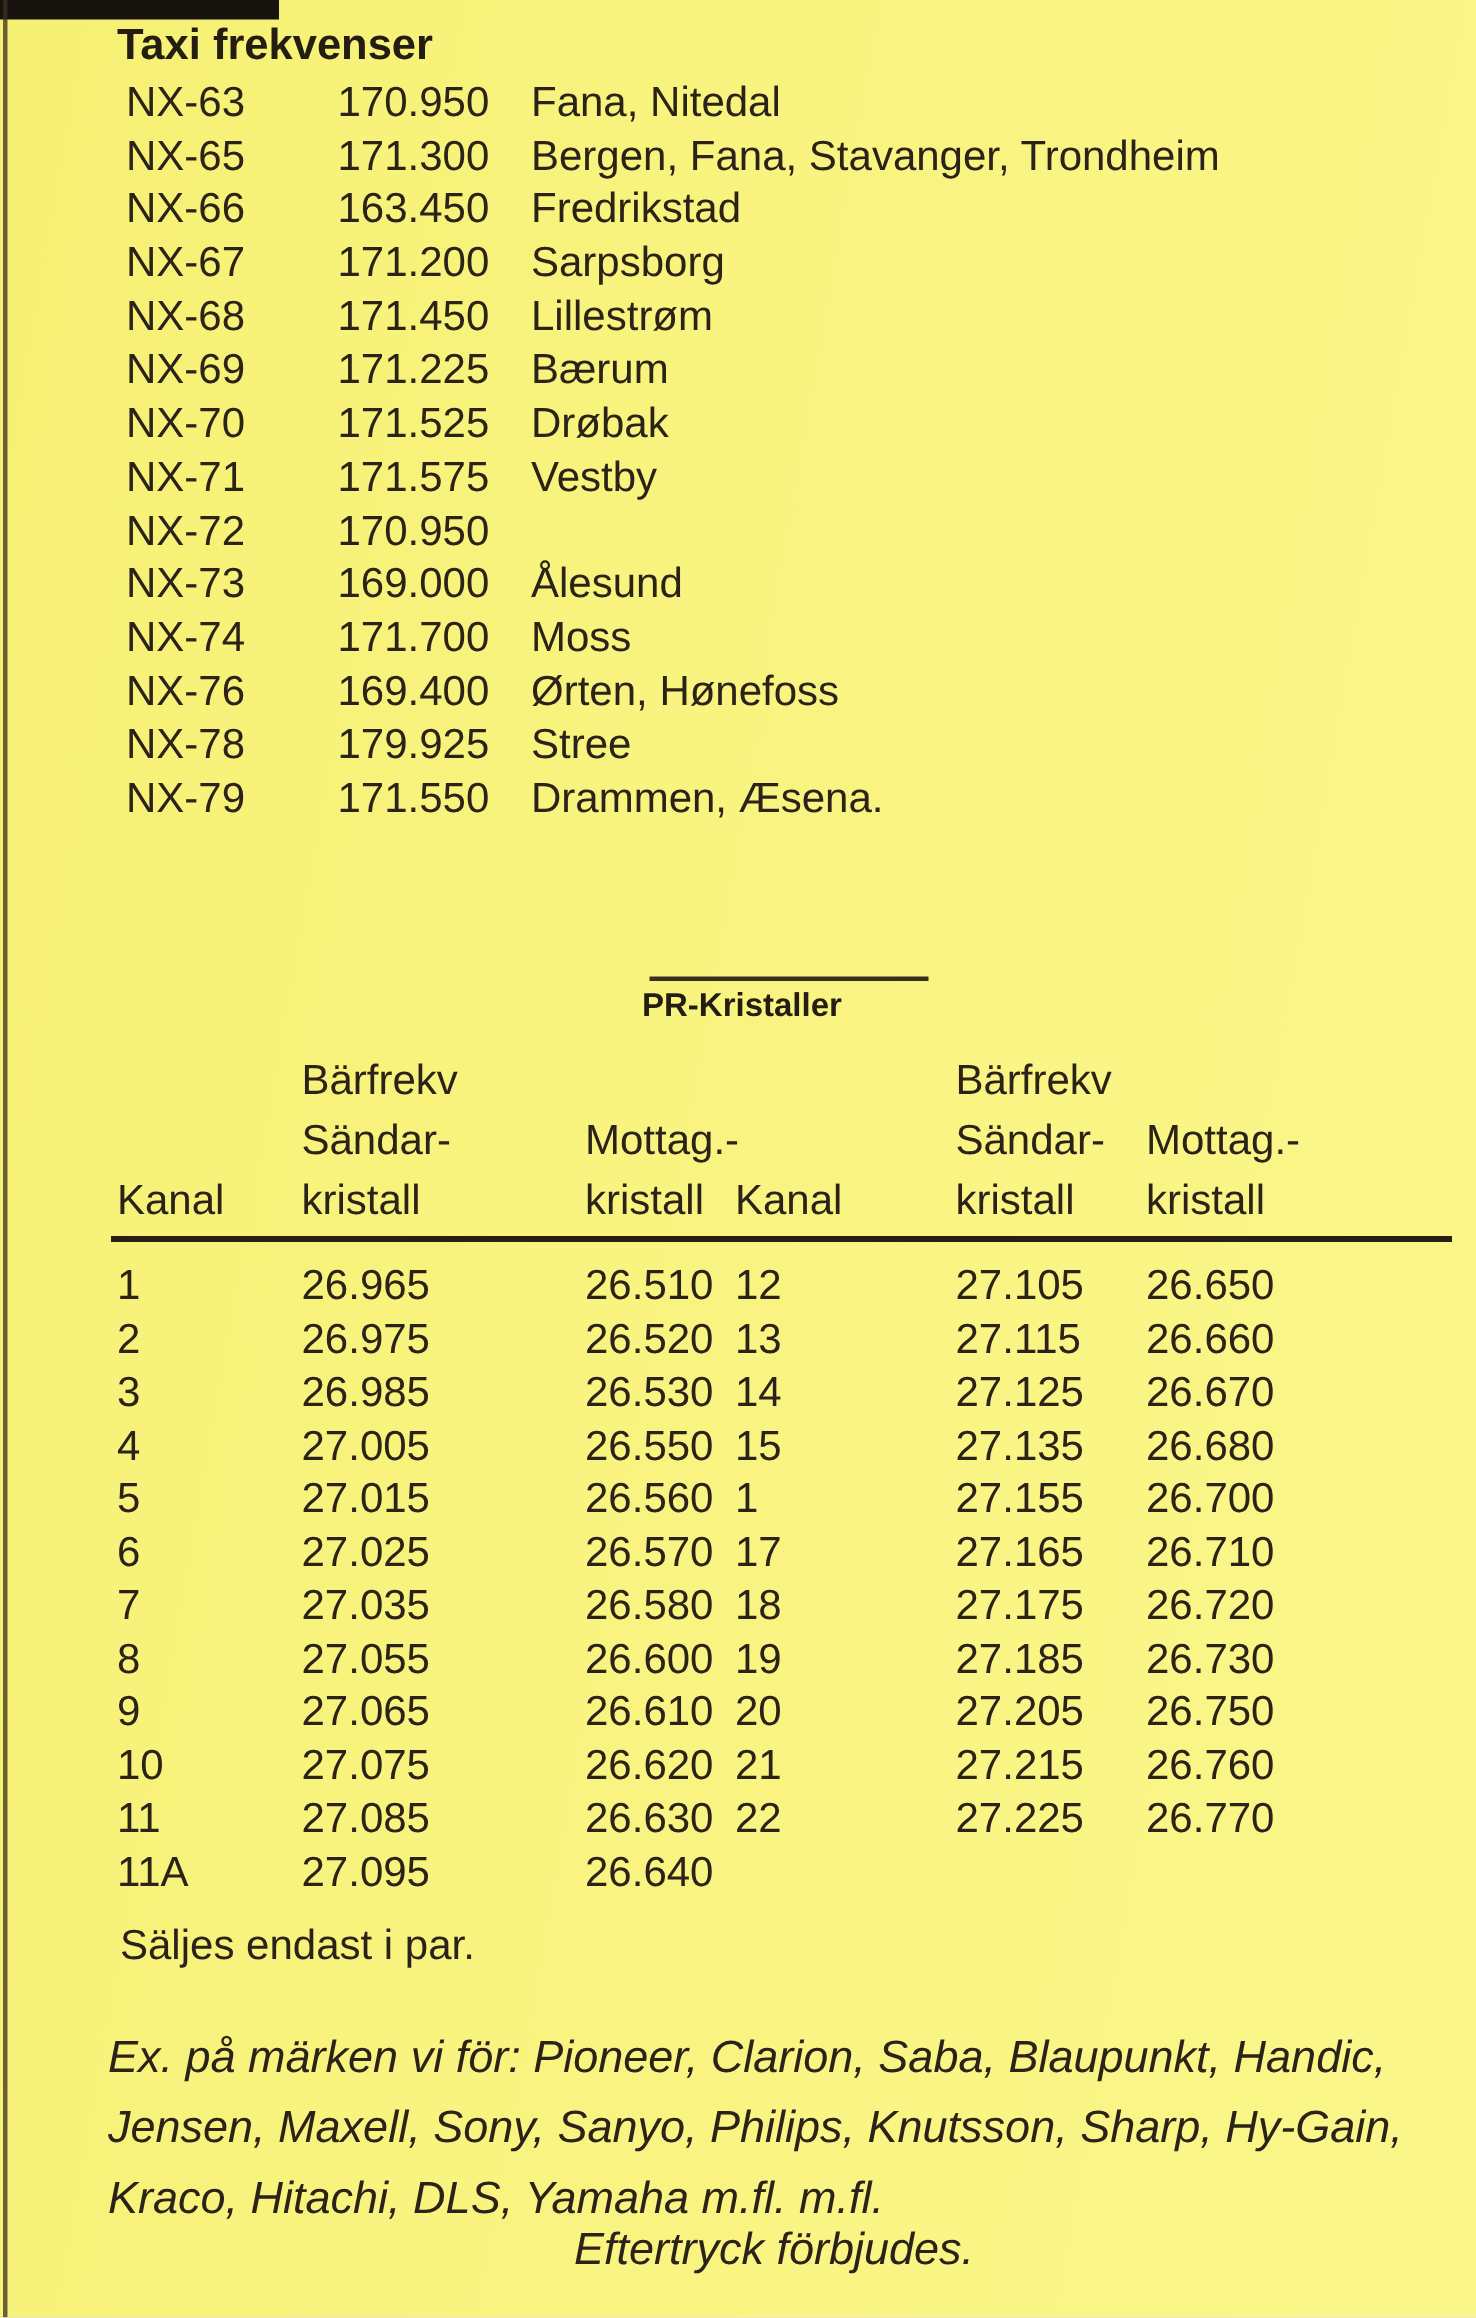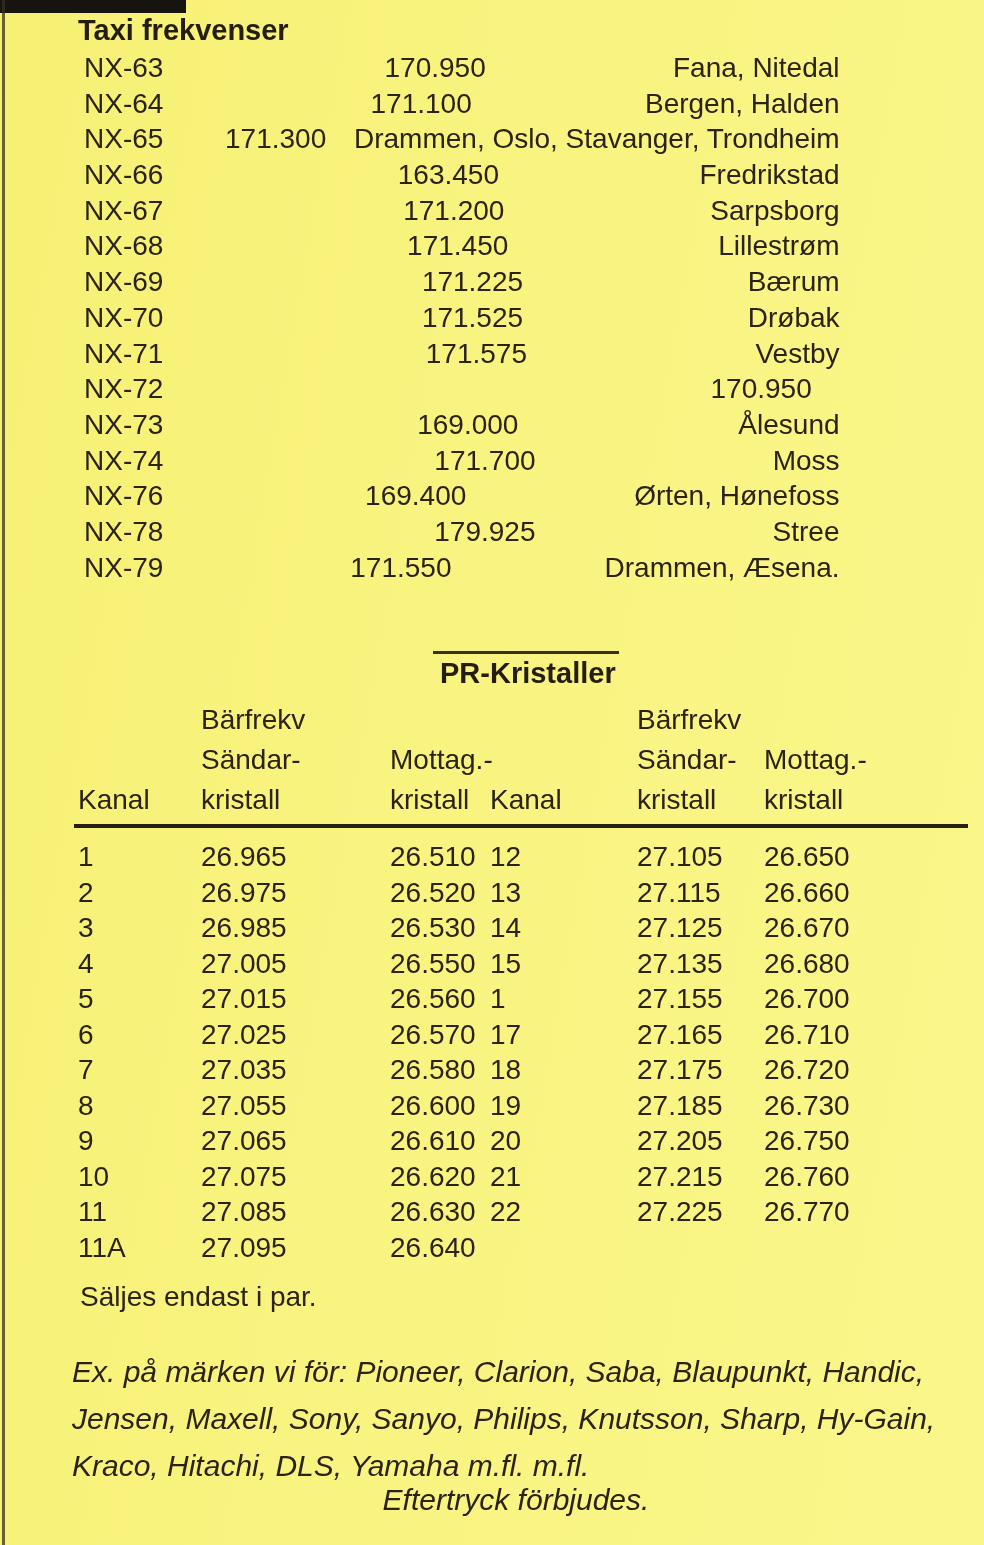--- a/index.html
+++ b/index.html
@@ -10,27 +10,27 @@
     font-family:Liberation Sans, sans-serif;
     color:#2b2318;
     overflow:hidden;
   }
   .scan-top-bar{position:absolute;left:0;top:0;width:186px;height:13px;background:#17130e;}
   .scan-left-line{position:absolute;left:2px;top:0;width:3px;height:100%;background:rgba(58,48,28,0.75);}
 
   
   .taxi-title{position:absolute;left:78px;top:14px;font-size:29px;font-weight:bold;color:#241d12;}
   .taxi-rows{position:absolute;left:84px;top:52px;}
-  .taxi-row{display:flex;height:35.7px;font-size:28px;white-space:nowrap;justify-content:space-between;}
+  .taxi-row{display:flex;height:35.7px;font-size:28px;white-space:nowrap;}
   .taxi-code{width:141px;}
   .taxi-freq{width:129px;}
 
   
   .pr-overline{position:absolute;left:433px;top:651px;width:186px;height:3px;background:#3a2e1f;}
-  .pr-title{position:absolute;left:440px;top:657px;font-size:29px;font-weight:bold;color:#241d12;}
+  .pr-title{position:absolute;left:428px;top:657px;font-size:22px;font-weight:bold;color:#241d12;}
 
   .pr-grid{display:grid;grid-template-columns:123px 189px 100px 147px 127px auto;}
   .pr-header{position:absolute;left:78px;top:700px;width:890px;align-items:end;font-size:28px;line-height:40px;}
   .pr-header .hcell{display:flex;flex-direction:column;justify-content:space-between;}
   .pr-rule{position:absolute;left:74px;top:824px;width:894px;height:4px;background:#271f14;}
   .pr-rows{position:absolute;left:78px;top:841px;width:890px;}
   .pr-row{display:contents;}
   .pr-rows .cell{height:35.5px;font-size:28px;white-space:nowrap;}
 
   
@@ -47,30 +47,25 @@
   <div class="scan-left-line"></div>
 
   <div class="taxi-title">Taxi frekvenser</div>
   <div class="taxi-rows">
     <div class="taxi-row">
       <span class="taxi-code">NX-63</span>
       <span class="taxi-freq">170.950</span>
       <span class="taxi-cities">Fana, Nitedal</span>
     </div>
 
-    <div class="taxi-row">
-      <span class="taxi-code">NX-64</span>
-      <span class="taxi-freq">171.100</span>
-      <span class="taxi-cities">Bergen, Halden</span>
-    </div>
 
     <div class="taxi-row">
       <span class="taxi-code">NX-65</span>
       <span class="taxi-freq">171.300</span>
-      <span class="taxi-cities">Drammen, Oslo, Stavanger, Trondheim</span>
+      <span class="taxi-cities">Bergen, Fana, Stavanger, Trondheim</span>
     </div>
 
     <div class="taxi-row">
       <span class="taxi-code">NX-66</span>
       <span class="taxi-freq">163.450</span>
       <span class="taxi-cities">Fredrikstad</span>
     </div>
 
     <div class="taxi-row">
       <span class="taxi-code">NX-67</span>

